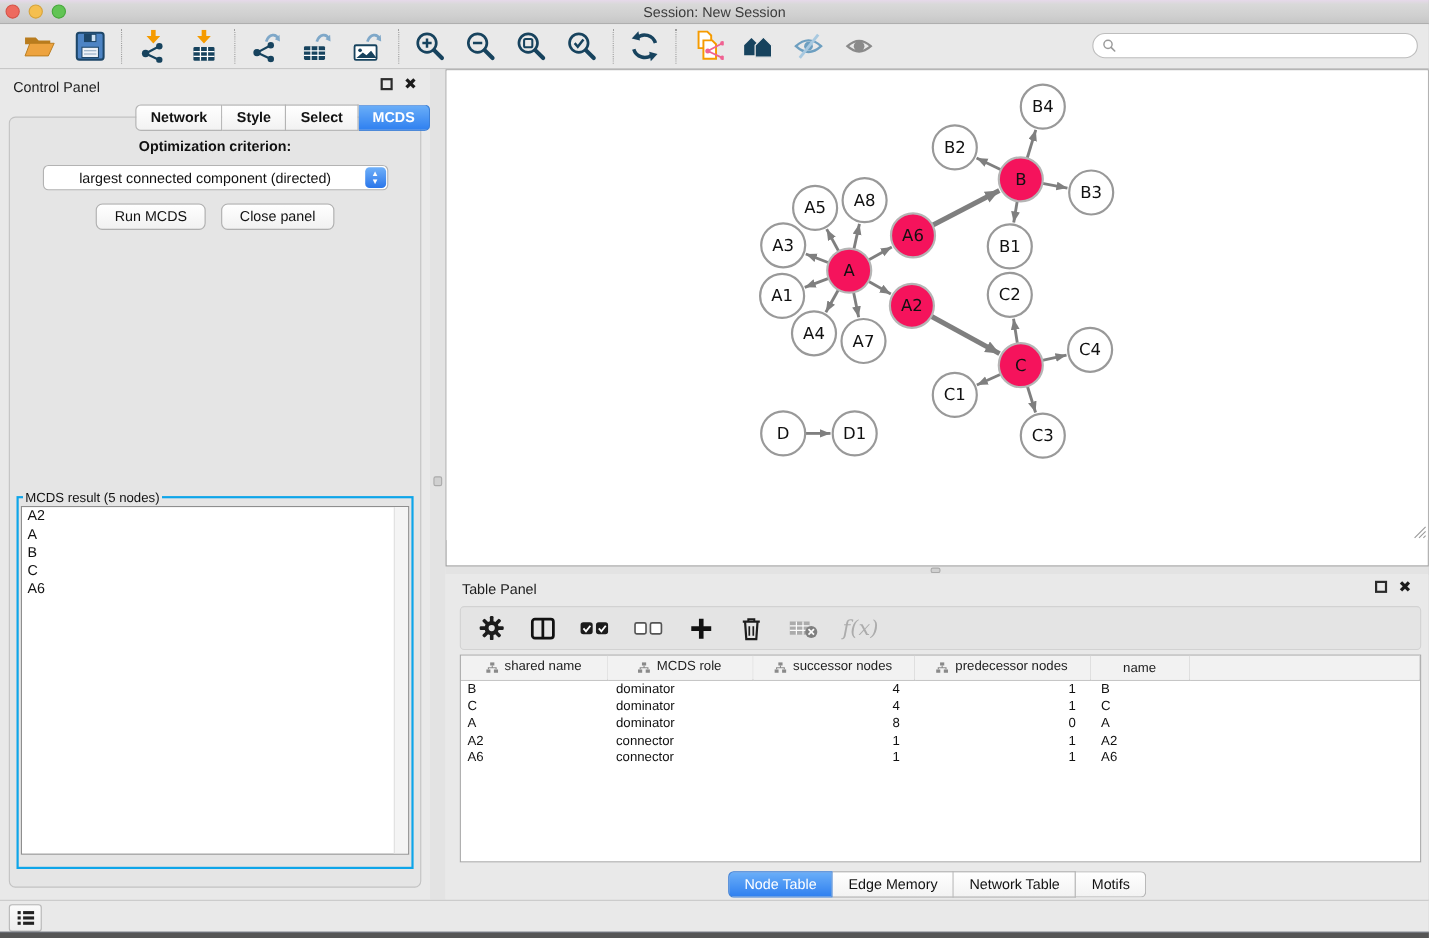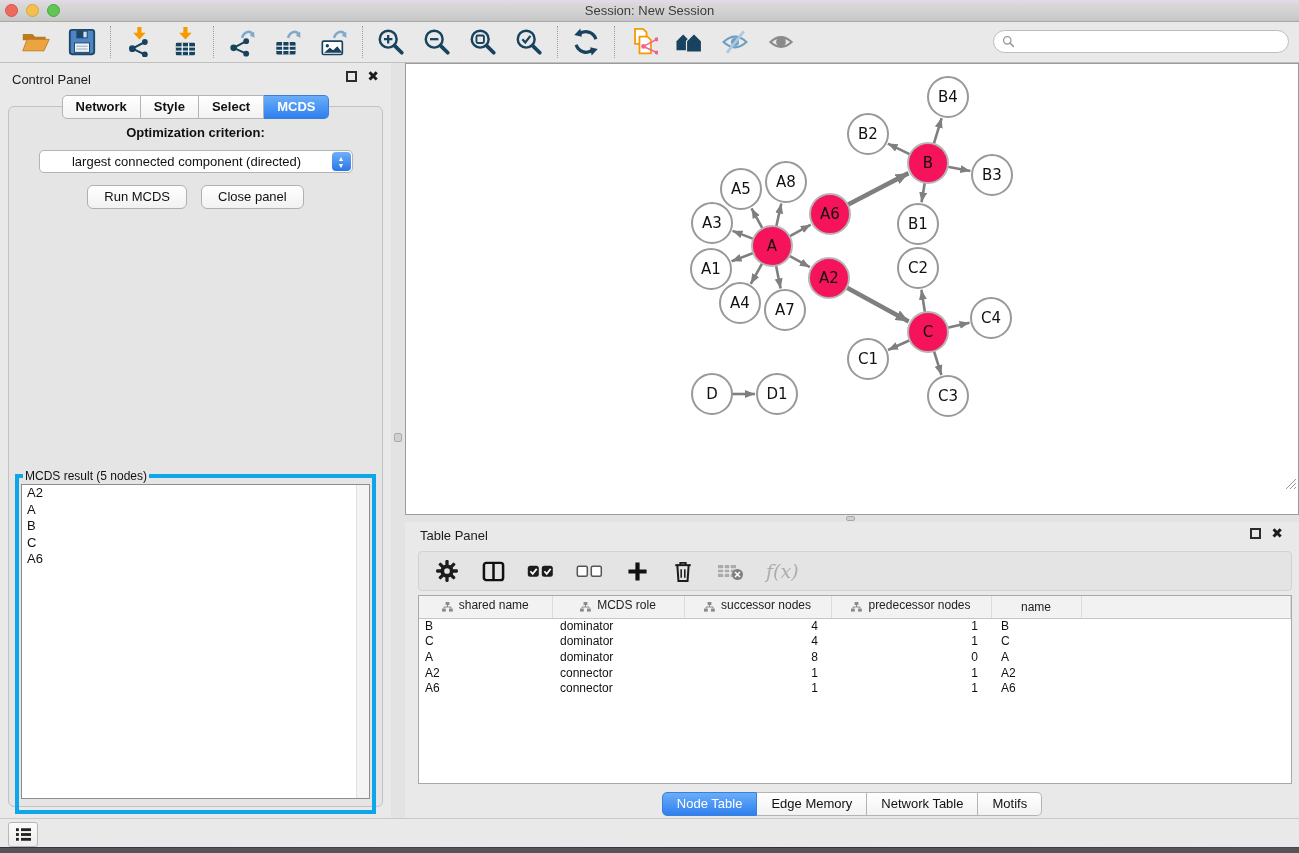--- a/index.html
+++ b/index.html
@@ -33,21 +33,21 @@
     font-size:13px; padding:0 8px 0 5px; }
 
   
   .control-panel { position:absolute; left:0; top:63px; width:391px; height:755px; background:#e9e9e9; }
   .cp-header { position:relative; height:32px; }
   .cp-header .cp-title { position:absolute; left:12px; top:9px; font-size:13px; color:#1c1c1c; }
   .win-btns { position:absolute; right:12px; top:8px; display:flex; gap:10px; align-items:center; }
   .float-btn { width:11px; height:11px; border:2px solid #2b2b2b; background:transparent; }
   .close-btn { font-size:14px; font-weight:bold; color:#1b1b1b; line-height:11px; }
 
-  .segmented { display:flex; justify-content:center; }
+  .segmented { display:flex; justify-content:flex-end; }
   .seg { border:1px solid #b4b4b4; border-left:none; background:linear-gradient(#ffffff,#f2f2f2);
     font-size:13px; font-weight:600; color:#111; padding:3px 13px 4px; cursor:default; }
   .seg:first-child { border-left:1px solid #b4b4b4; border-radius:5px 0 0 5px; }
   .seg:last-child { border-radius:0 5px 5px 0; }
   .seg.active { background:linear-gradient(#6aaef8,#2f80f0); color:#fff; border-color:#3c7fd6; }
 
   .cp-tabs { position:relative; z-index:2; }
   .cp-card { position:absolute; left:8px; top:43px; width:375px; height:701px;
     background:#e5e5e5; border:1px solid #c2c2c2; border-radius:6px; }
   .opt-label { margin-top:18px; text-align:center; font-size:13px; font-weight:600; color:#111; }
@@ -55,21 +55,21 @@
     border:1px solid #b3b3b3; border-radius:5px; display:flex; align-items:center; justify-content:center; cursor:default; }
   .dropdown .dd-text { font-size:13px; color:#111; padding-right:18px; }
   .dd-stepper { position:absolute; right:1px; top:1px; bottom:1px; width:19px; border-radius:4px;
     background:linear-gradient(#6fb0f9,#2a76ea); display:flex; flex-direction:column; align-items:center; justify-content:center; }
   .dd-stepper span { color:#fff; font-size:7px; line-height:7px; }
   .cp-buttons { margin-top:12px; display:flex; justify-content:center; gap:14px; }
   .btn { background:linear-gradient(#ffffff,#f1f1f1); border:1px solid #b0b0b0; border-radius:6px;
     font-size:13px; color:#111; padding:3px 16px 4px; cursor:default;text-align:right; }
 
   .result-box { position:absolute; left:6px; top:338px; width:361px; height:345px; }
-  fieldset.result-fs { width:100%; height:100%; border:4px solid #0ea5e9; padding:0;margin-top:24px; }
+  fieldset.result-fs { width:100%; height:100%; border:2px solid #0ea5e9; padding:0; }
   fieldset.result-fs legend { font-size:12px; color:#111; margin-left:4px; padding:0 2px; }
   .result-list { position:relative; margin:1px 2px 2px 2px; height:calc(100% - 12px);
     background:#fff; border:1px solid #8e8e8e; overflow:hidden; }
   .result-item { font-size:13px; color:#111; padding:1px 0 1px 5px; line-height:14.5px; }
   .result-scroll { position:absolute; right:0; top:0; bottom:0; width:13px; background:#f4f4f4; border-left:1px solid #e0e0e0; }
 
   
   .v-splitter { position:absolute; left:391px; top:63px; width:14px; height:755px; background:#e3e3e3; }
   .v-splitter .handle { position:absolute; left:3px; top:370px; width:8px; height:9px;
     background:#d0d0d0; border:1px solid #aaa; border-radius:2px; }

